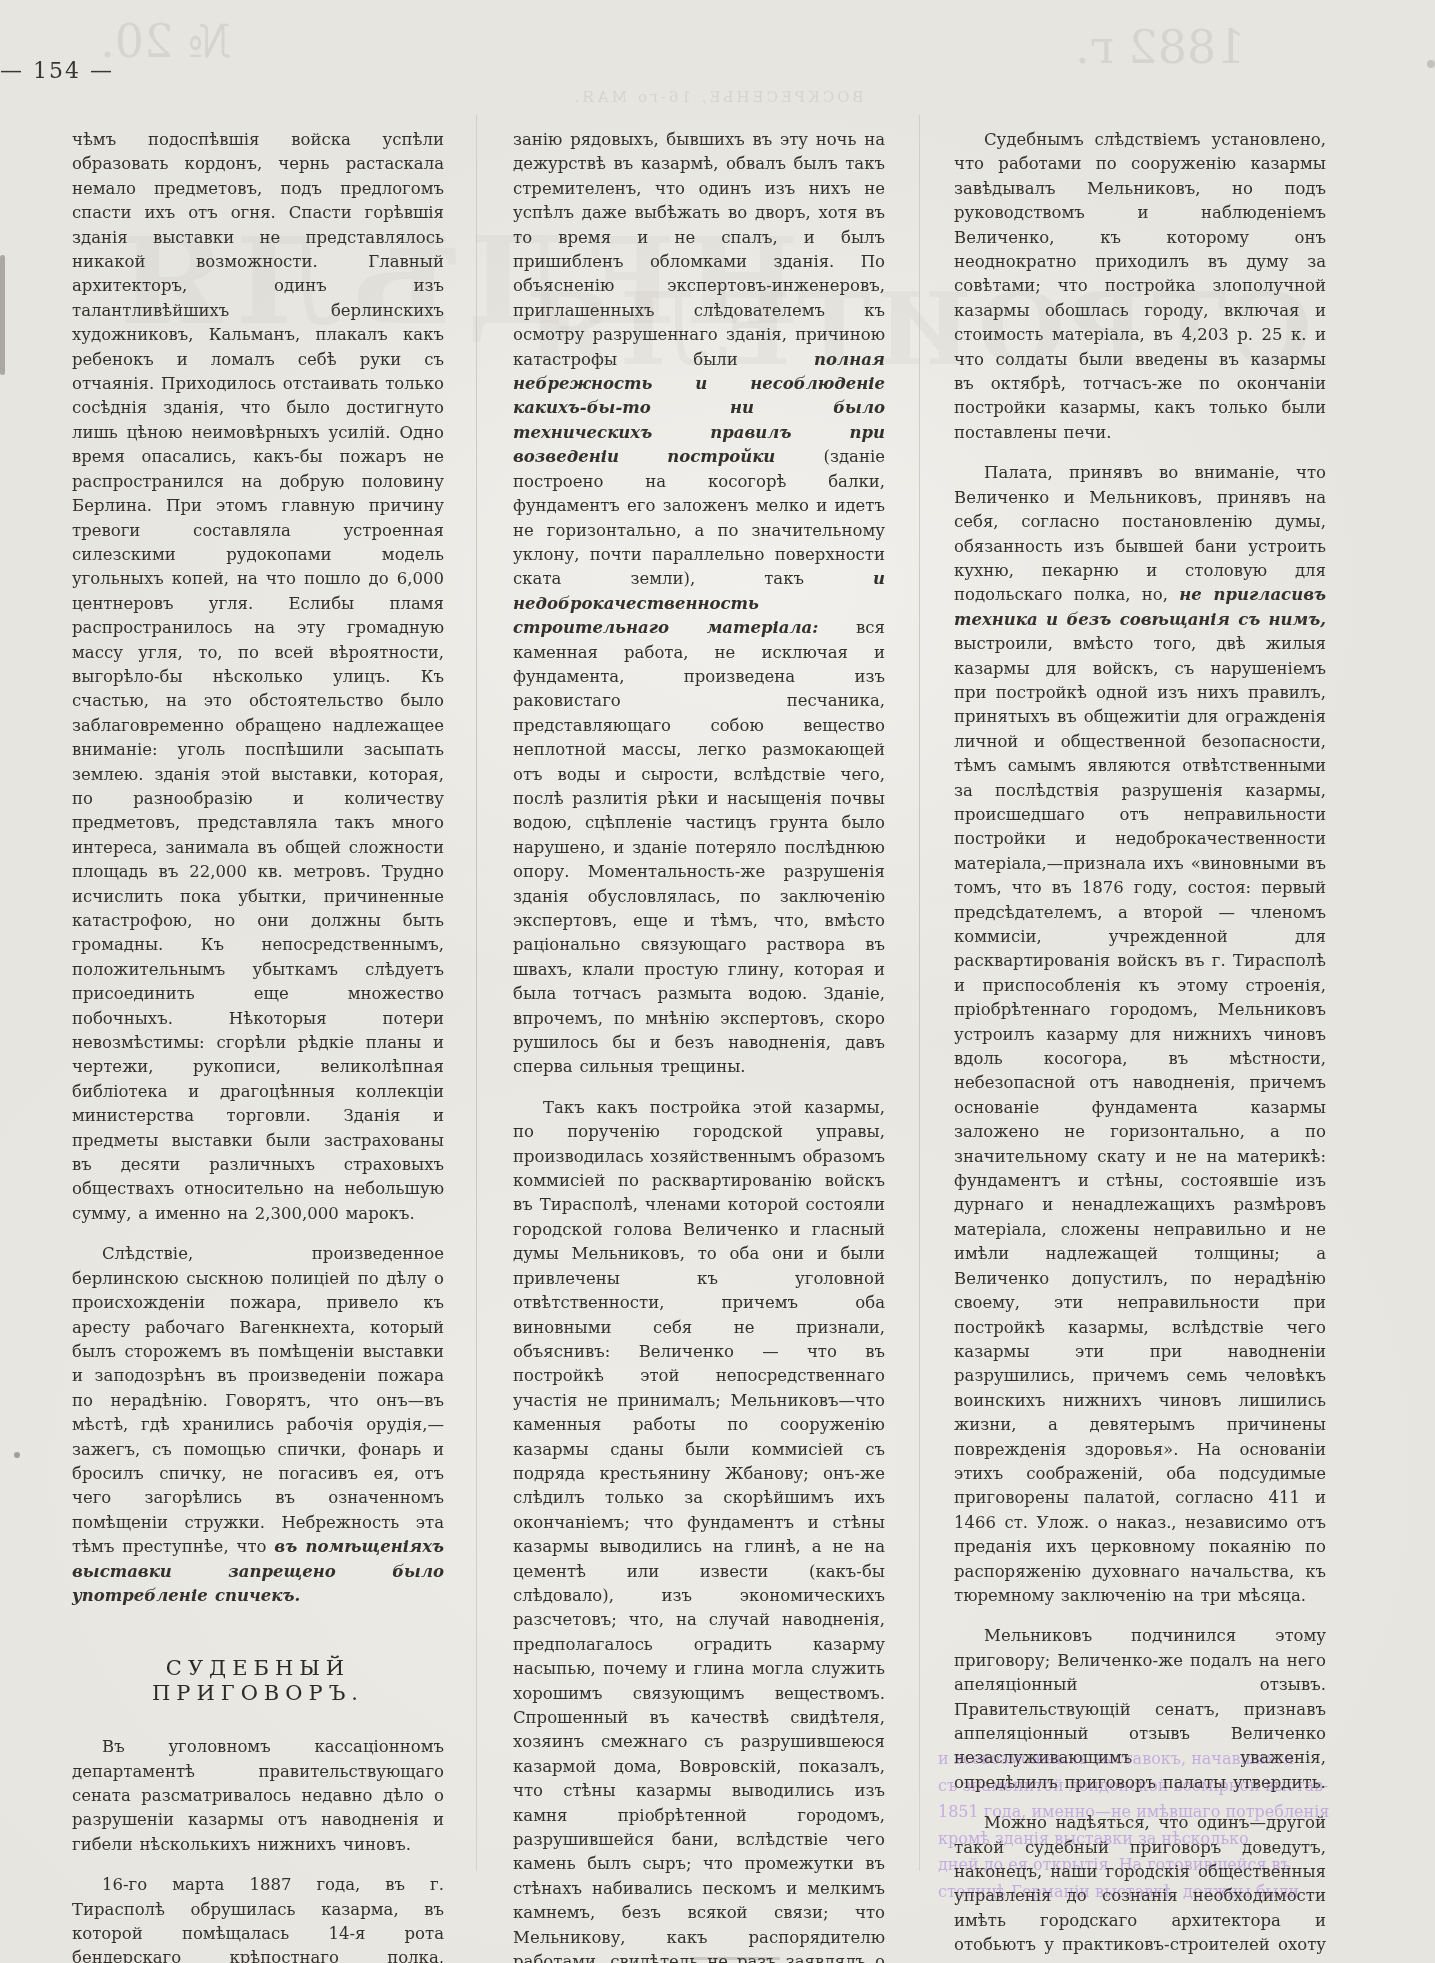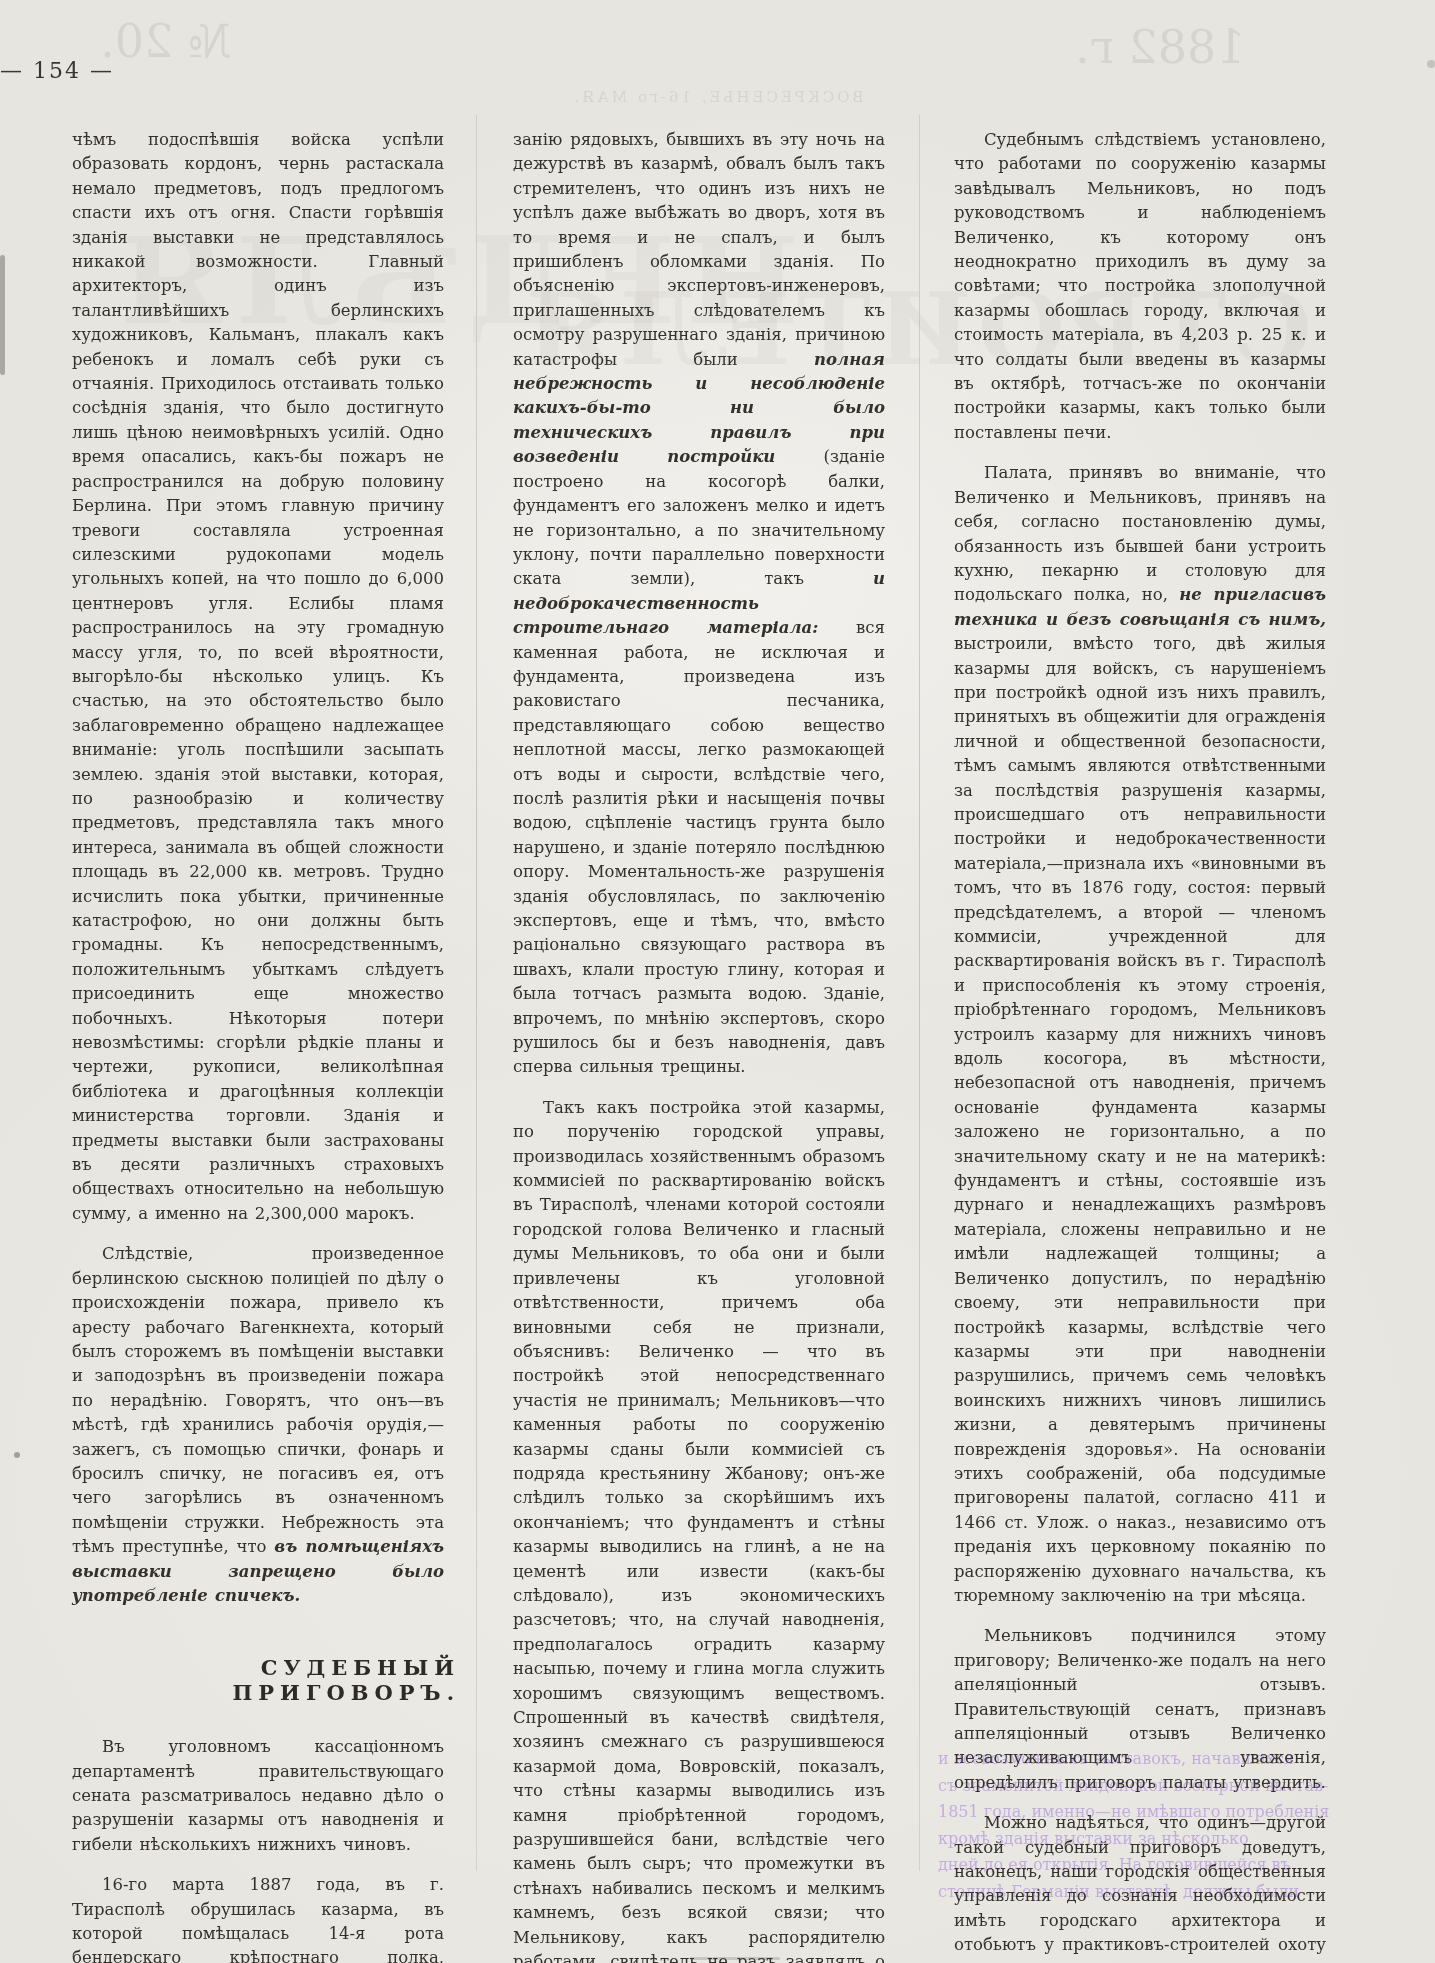--- a/index.html
+++ b/index.html
@@ -21,22 +21,22 @@
     font-size:16.5px;line-height:24.4px;text-align:justify;
     word-spacing:1.5px;
   }
   .col-1{left:56px;}
   .col-2{left:497px;}
   .col-3{left:938px;}
   .para{margin:16px;}
   .para.indent{text-indent:30px;}
   .ital{font-style:italic;font-weight:bold;}
   .article-heading{
-    margin:48px 0 30px 0;text-align:right;
-    font-size:21px;font-weight:bold;letter-spacing:6px;color:#2e2b25;
+    margin:48px 0 30px 0;text-align:center;
+    font-size:21px;font-weight:normal;letter-spacing:6px;color:#2e2b25;
   }
   .col-rule{
     position:absolute;top:115px;height:1756px;width:1px;
     background:linear-gradient(#c6c3bb, #b4b1a8 40%, #c9c6be);
     opacity:.65;
   }
   .rule-a{left:476px;}
   .rule-b{left:919px;}
   
   .ghost{position:absolute;color:#6e6b62;pointer-events:none;white-space:nowrap;}

